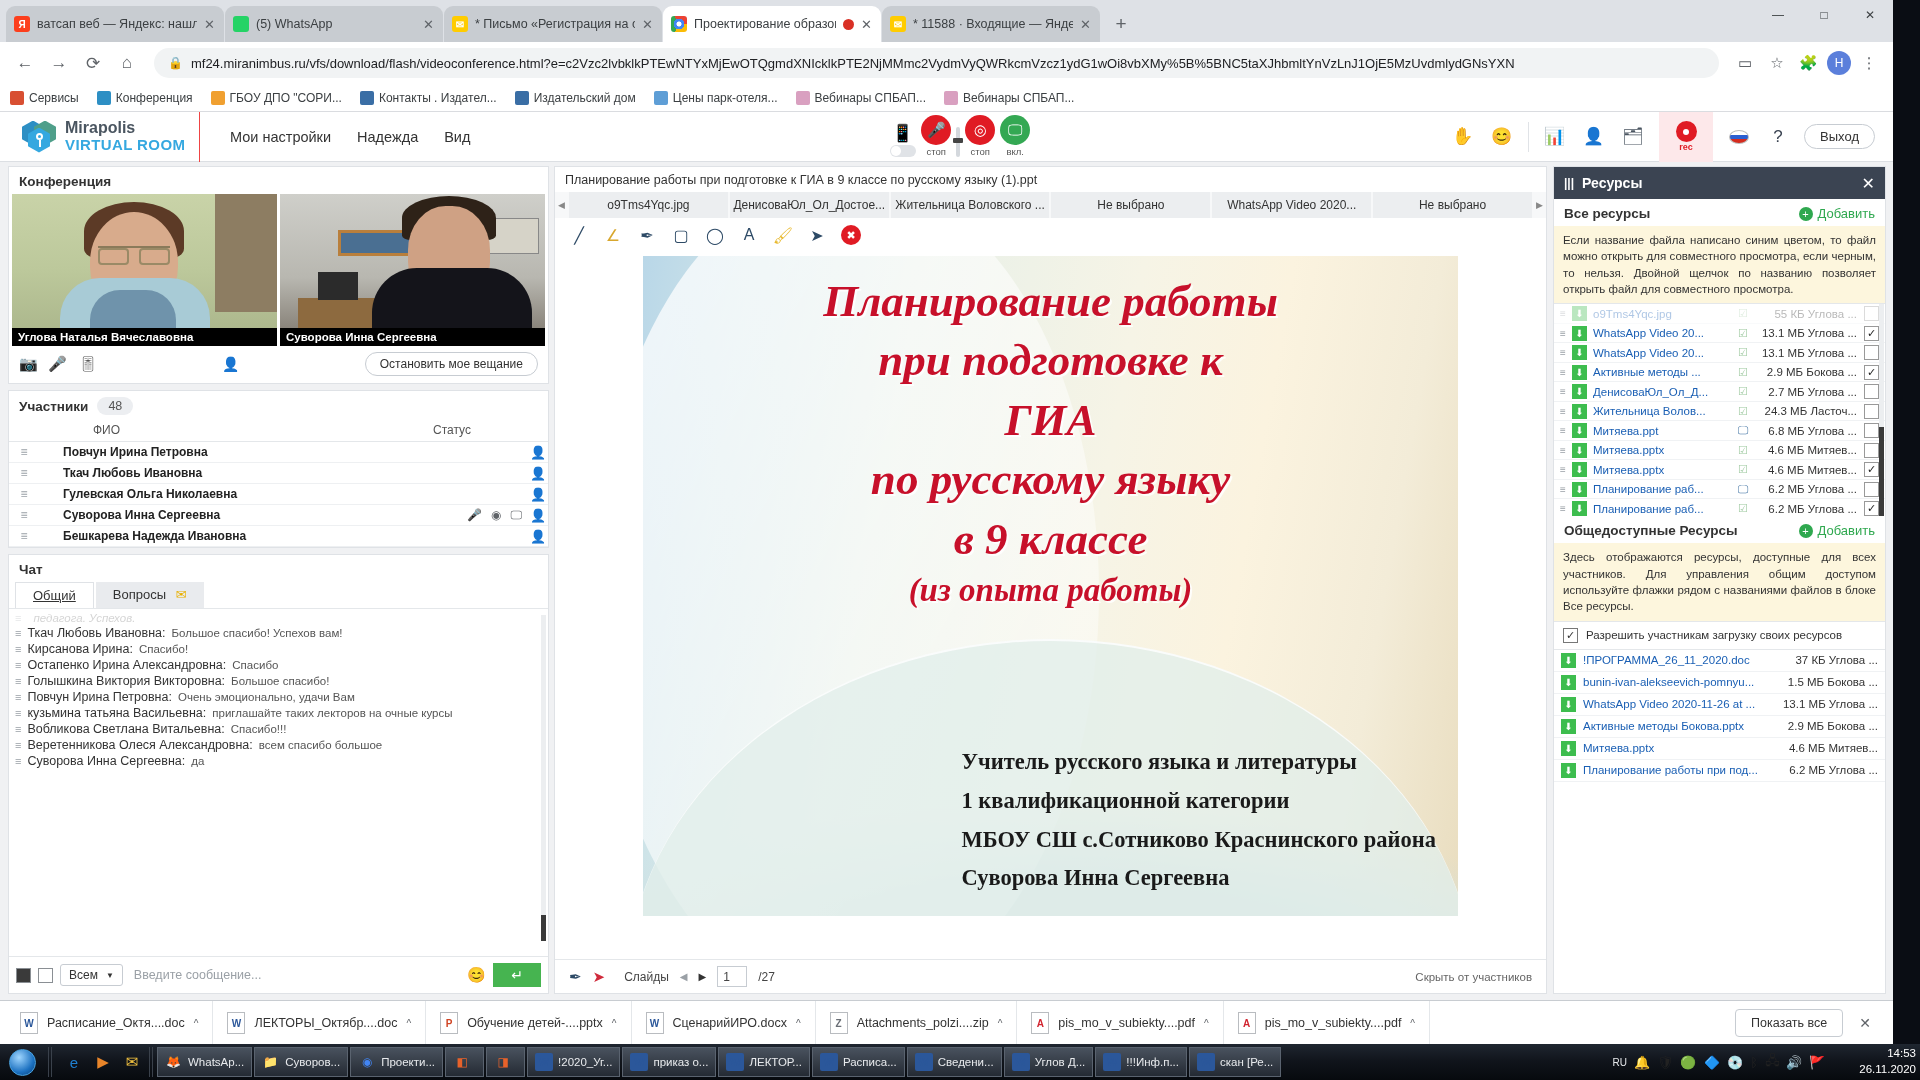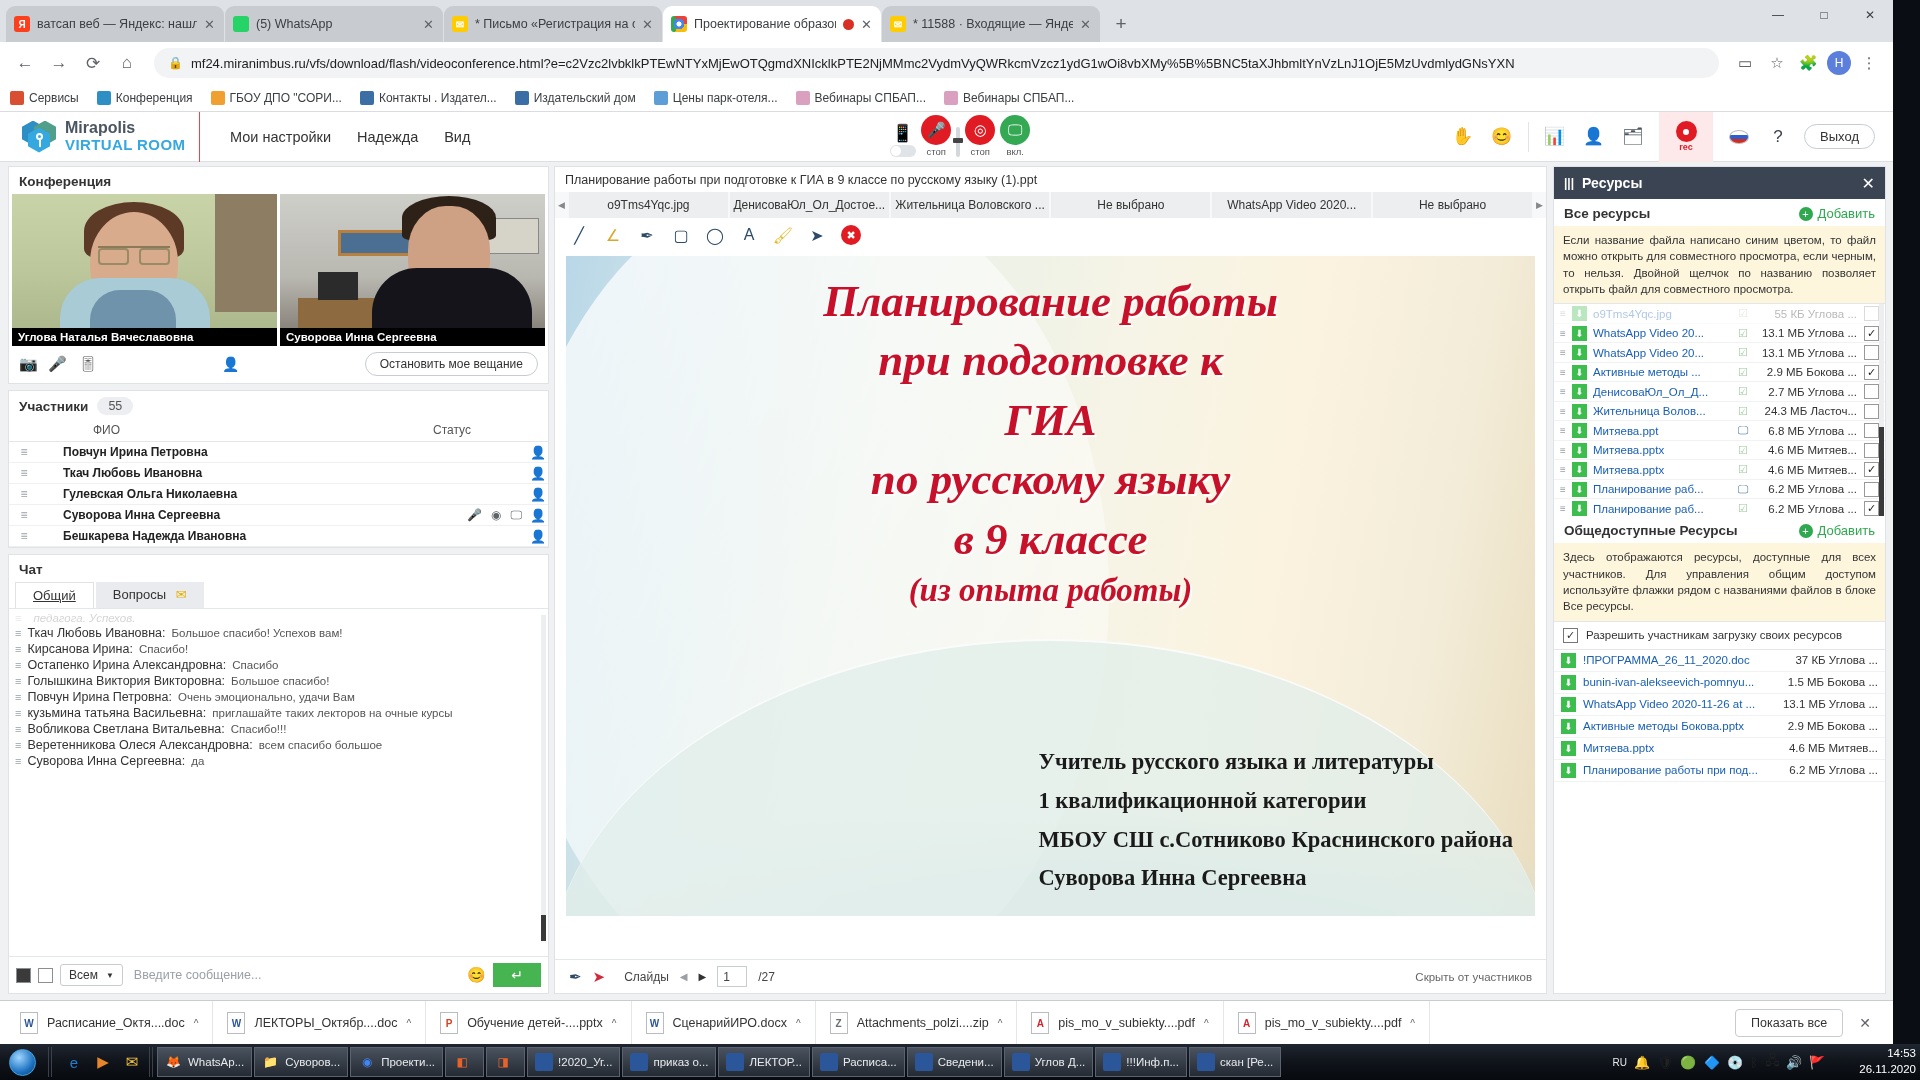--- a/index.html
+++ b/index.html
@@ -137,21 +137,21 @@
 
   
   #center-col { position:absolute; left:554px; top:54px; right:346px; bottom:6px; background:#fff; border:1px solid #dfe2e6; display:flex; flex-direction:column; }
   #doc-title { font-size:12.5px; color:#333; padding:6px 10px 5px; }
   #file-tabs { display:flex; align-items:stretch; height:26px; background:#f7f8f9; }
   .ftarrow { width:13px; display:flex; align-items:center; justify-content:center; font-size:9px; color:#888; }
   .ftab { flex:1; display:flex; align-items:center; justify-content:center; font-size:12px; color:#333; background:#eceef0; margin:0 1px; overflow:hidden; white-space:nowrap; padding:0 4px; }
   #draw-toolbar { display:flex; align-items:center; gap:14px; padding:7px 14px; }
   .dtool { width:20px; height:20px; display:flex; align-items:center; justify-content:center; font-size:16px; color:#2d4a66; }
   #slide-stage { flex:1; display:flex; align-items:flex-start; justify-content:center; padding:4px 0 0; overflow:hidden; }
-  #slide { width:969px; height:660px; position:relative; overflow:hidden;
+  #slide { width:815px; height:660px; position:relative; overflow:hidden;
     background:
       radial-gradient(ellipse 120% 55% at 50% 118%, #cfe0e0 0 42%, rgba(207,224,224,0) 64%),
       linear-gradient(100deg,#b9d7e8 0%,#cfe4e8 12%,#e8f0e8 30%,#f6f4e6 54%,#fbf3df 70%,#f3ecd8 86%,#e9ddbf 100%);
   }
   #slide .swoosh { position:absolute; left:-6%; top:-12%; width:62%; height:126%; border-radius:50%; background:linear-gradient(120deg,rgba(255,255,255,.82),rgba(255,255,255,.3)); }
   #slide .dome { position:absolute; left:-2%; bottom:-64%; width:104%; height:106%; border-radius:50%; background:rgba(226,238,234,.78); border-top:2px solid rgba(255,255,255,.8); }
   #slide-title { position:relative; text-align:center; padding-top:16px; }
   #slide-title div {
     font-family:"Liberation Serif", serif; font-style:italic; font-weight:bold;
     color:#c7102a; font-size:45px; line-height:1.32;
@@ -410,21 +410,21 @@
           <span class="va-icon">🎤</span>
           <span class="va-icon">🎚</span>
           <span id="broadcast-person">👤</span>
           <span id="broadcast-btn">Остановить мое вещание</span>
         </div>
       </div>
 
       <div class="panel" id="participants-panel">
         <div id="participants-head">
           <span class="pt">Участники</span>
-          <span id="pcount">55</span>
+          <span id="pcount">48</span>
         </div>
         <div id="ptable-head">
           <span class="c1"></span>
           <span class="c2">ФИО</span>
           <span class="c3">Статус</span>
         </div>
         <div id="participants-rows">
             <div class="prow">
               <span class="grip">≡</span>
               <span class="pname">Повчун Ирина  Петровна</span>

